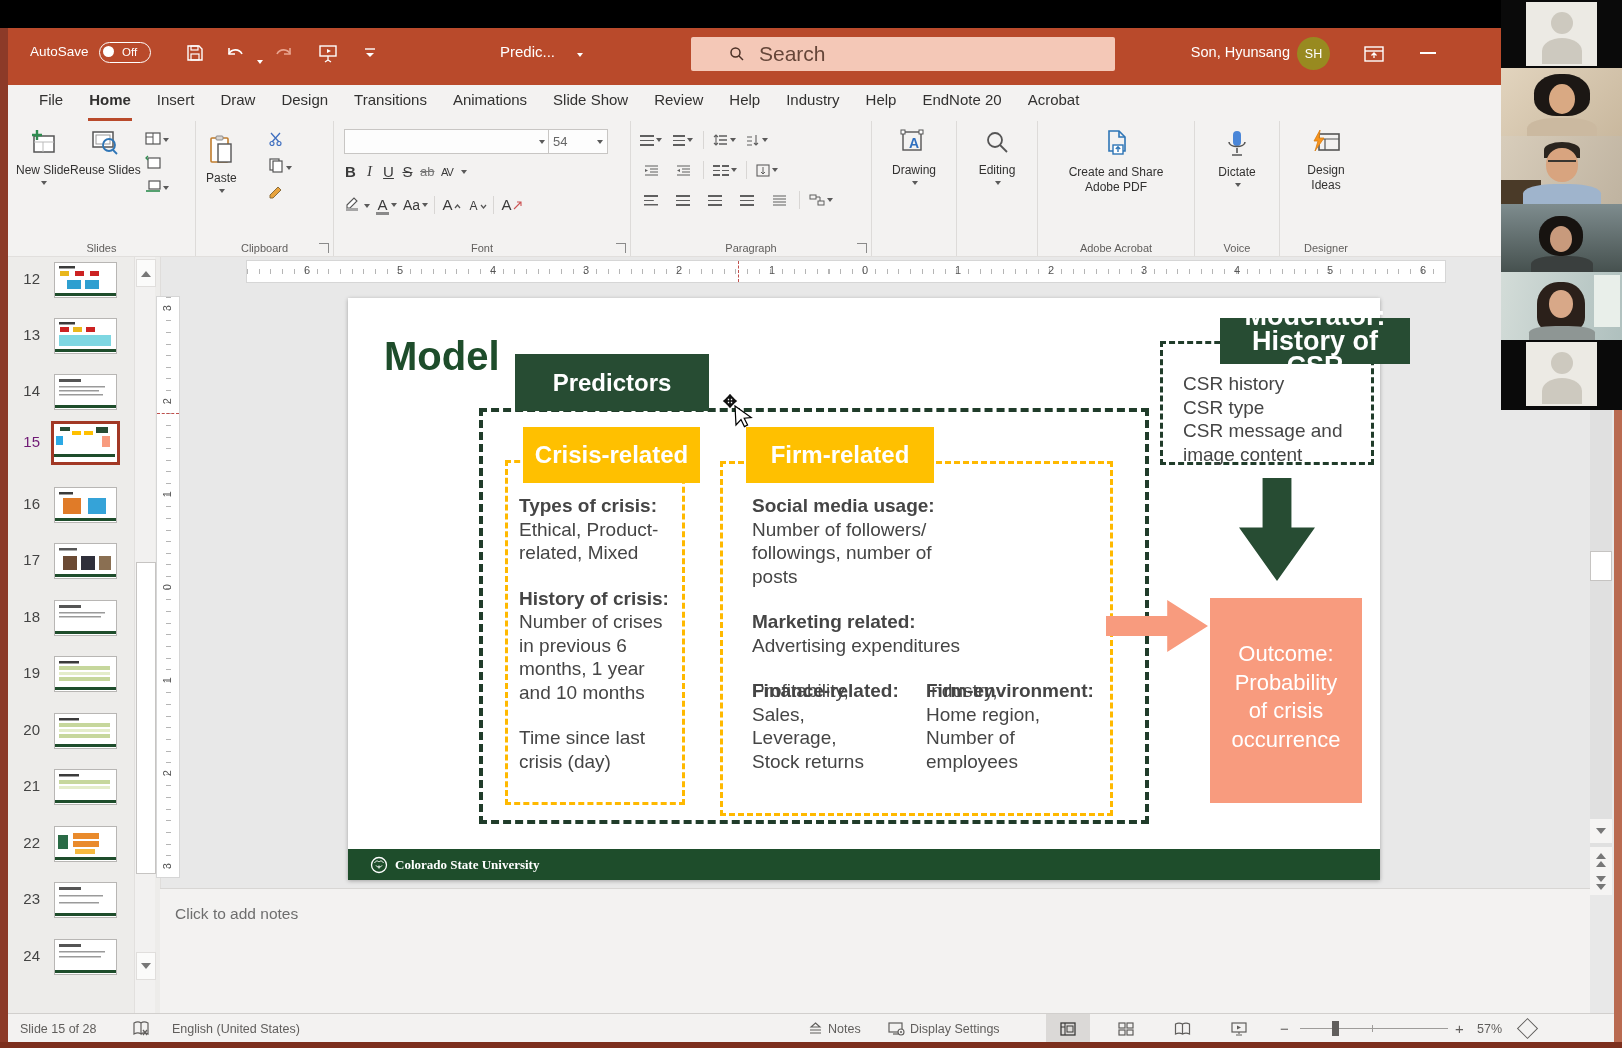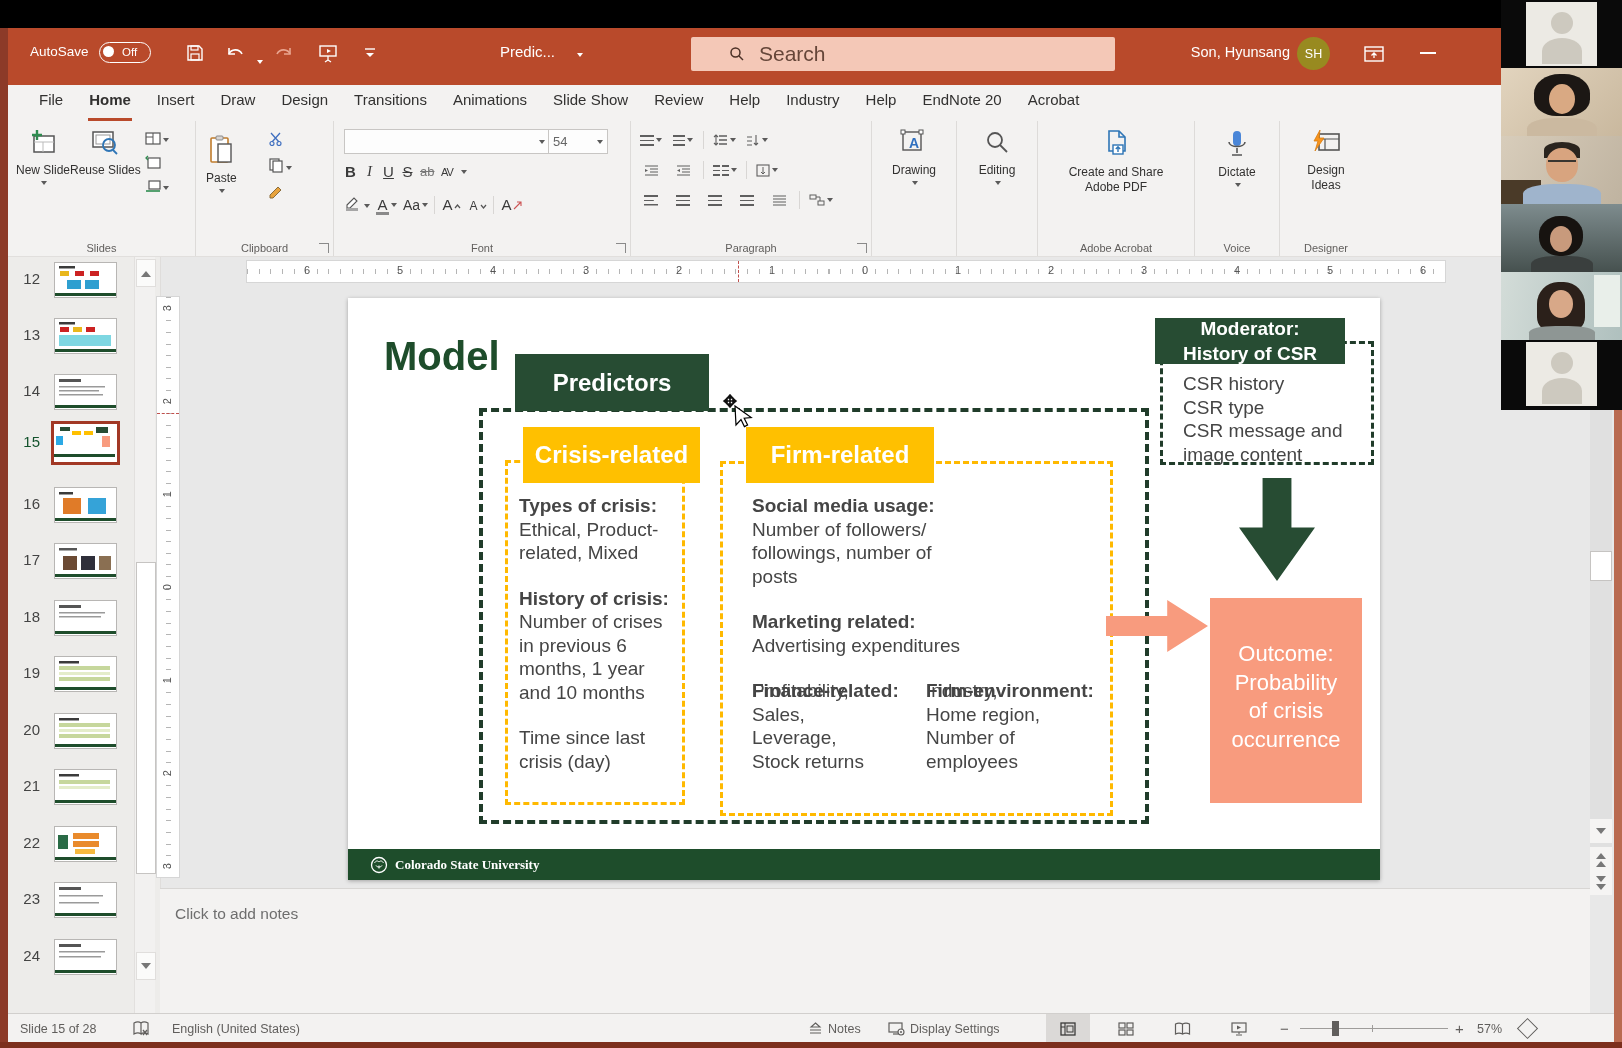--- a/index.html
+++ b/index.html
@@ -109,21 +109,21 @@
   .crisis-body{left:171px;top:196px;width:160px;}
   .firm-body{left:404px;top:196px;width:350px;}
   .blk{margin-bottom:22px;position:static;}
   .blk b,.blk div{position:static;display:block;}
   .cols{position:static;display:flex;gap:12px;}
   .cols>div{position:static;} .col1{width:162px;} .col2{width:176px;}
   .fortune{left:10px;top:199px;width:123px;height:219px;background:#2BA9E5;z-index:3;
     clip-path:polygon(0 28%,49% 28%,49% 0,100% 50%,49% 100%,49% 72%,0 72%);}
   .ftxt{left:2px;top:74px;width:88px;text-align:center;color:#fff;font-size:19px;line-height:21.5px;}
   .ftxt .b5{font-weight:bold;} .ftxt span{position:static;display:block;}
-  .mod-head{left:807px;top:20px;width:190px;height:46px;font-size:19px;line-height:25px;}
+  .mod-head{left:872px;top:20px;width:190px;height:46px;font-size:27px;line-height:25px;}
   .mod-dash{left:812px;top:43px;width:214px;height:124px;border:3px dashed #203C2A;z-index:2;}
   .mod-body{left:835px;top:74px;width:200px;}
   .down-arrow{left:891px;top:180px;width:76px;height:103px;background:#274C33;z-index:3;
     clip-path:polygon(31% 0,69% 0,69% 48%,100% 48%,50% 100%,0 48%,31% 48%);}
   .right-arrow{left:758px;top:302px;width:102px;height:52px;background:#F89B7E;z-index:4;
     clip-path:polygon(0 31%,60% 31%,60% 0,100% 50%,60% 100%,60% 69%,0 69%);}
   .outcome{left:862px;top:300px;width:152px;height:205px;background:#F89B7E;color:#fff;text-align:center;
     font-size:22px;line-height:28.5px;padding-top:42px;z-index:3;}
   .outcome span{position:static;display:block;} .outcome .ob{font-weight:normal;}
   .sfooter{left:0;top:551px;width:1032px;height:31px;background:#1E4D2B;display:flex;align-items:center;z-index:3;}
@@ -538,21 +538,21 @@
         </div>
       <div class="trow" style="top:61px">
           <span class="tnum">13</span>
           <div class="thumb" style="background:linear-gradient(#3b3b3b,#3b3b3b) 4px 3px/16px 2.5px no-repeat,linear-gradient(#cc2222,#cc2222) 5px 8px/9px 5px no-repeat,linear-gradient(#e9b71c,#e9b71c) 18px 8px/9px 5px no-repeat,linear-gradient(#cc2222,#cc2222) 31px 8px/9px 5px no-repeat,linear-gradient(#7ed7e2,#7ed7e2) 4px 16px/52px 11px no-repeat,linear-gradient(#1E4D2B,#1E4D2B) 0 30px/61px 3px no-repeat,#fff"></div>
         </div>
       <div class="trow" style="top:117px">
           <span class="tnum">14</span>
           <div class="thumb" style="background:linear-gradient(#555,#555) 4px 4px/22px 3px no-repeat,linear-gradient(#9a9a9a,#9a9a9a) 4px 11px/46px 1.5px no-repeat,linear-gradient(#9a9a9a,#9a9a9a) 4px 15px/40px 1.5px no-repeat,linear-gradient(#9a9a9a,#9a9a9a) 4px 19px/44px 1.5px no-repeat,linear-gradient(#1E4D2B,#1E4D2B) 0 30px/61px 3px no-repeat,#fff"></div>
         </div>
       <div class="trow sel" style="top:168px">
-          <span class="tnum" style="color:#14532d">15</span>
+          <span class="tnum" style="color:#701a75">15</span>
           <div class="thumb" style="background:linear-gradient(#274C33,#274C33) 6px 3px/10px 4px no-repeat,linear-gradient(#FFC000,#FFC000) 18px 7px/9px 4px no-repeat,linear-gradient(#FFC000,#FFC000) 30px 7px/9px 4px no-repeat,linear-gradient(#2BA9E5,#2BA9E5) 2px 12px/7px 9px no-repeat,linear-gradient(#F89B7E,#F89B7E) 48px 12px/8px 11px no-repeat,linear-gradient(#274C33,#274C33) 42px 3px/12px 6px no-repeat,linear-gradient(#1E4D2B,#1E4D2B) 0 30px/61px 3px no-repeat,#fff"></div>
         </div>
       <div class="trow" style="top:230px">
           <span class="tnum">16</span>
           <div class="thumb" style="background:linear-gradient(#3b3b3b,#3b3b3b) 4px 4px/14px 2.5px no-repeat,linear-gradient(#e07b28,#e07b28) 8px 10px/18px 16px no-repeat,linear-gradient(#35a3d8,#35a3d8) 33px 10px/18px 16px no-repeat,linear-gradient(#1E4D2B,#1E4D2B) 0 30px/61px 3px no-repeat,#fff"></div>
         </div>
       <div class="trow" style="top:286px">
           <span class="tnum">17</span>
           <div class="thumb" style="background:linear-gradient(#555,#555) 4px 4px/18px 2.5px no-repeat,linear-gradient(#6b4a33,#6b4a33) 8px 12px/14px 14px no-repeat,linear-gradient(#2f2f3a,#2f2f3a) 26px 12px/14px 14px no-repeat,linear-gradient(#8a6f52,#8a6f52) 44px 12px/12px 14px no-repeat,linear-gradient(#1E4D2B,#1E4D2B) 0 30px/61px 3px no-repeat,#fff"></div>
         </div>

